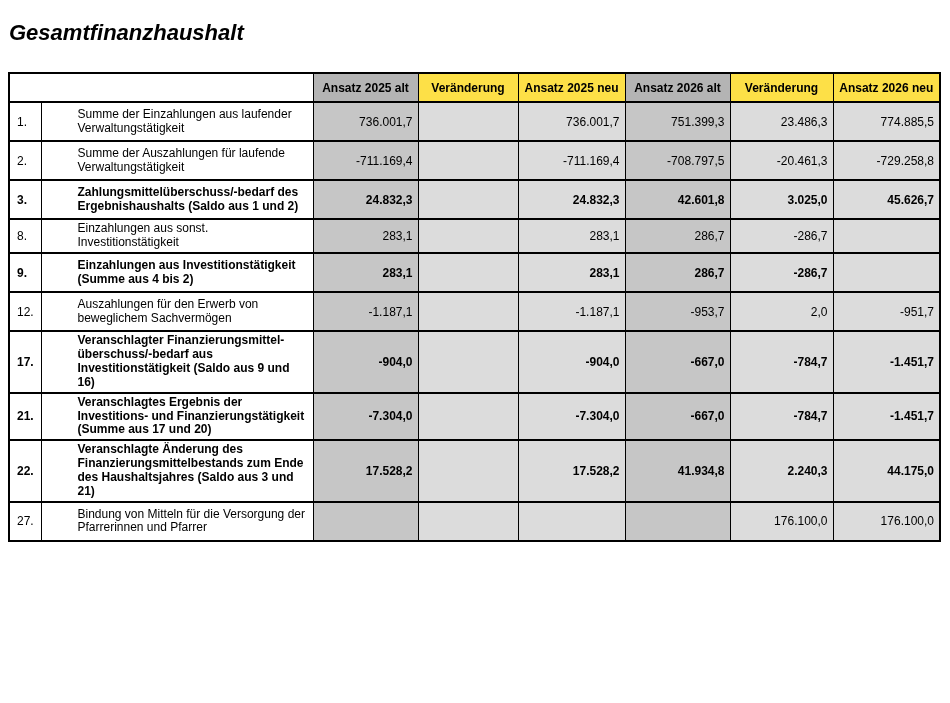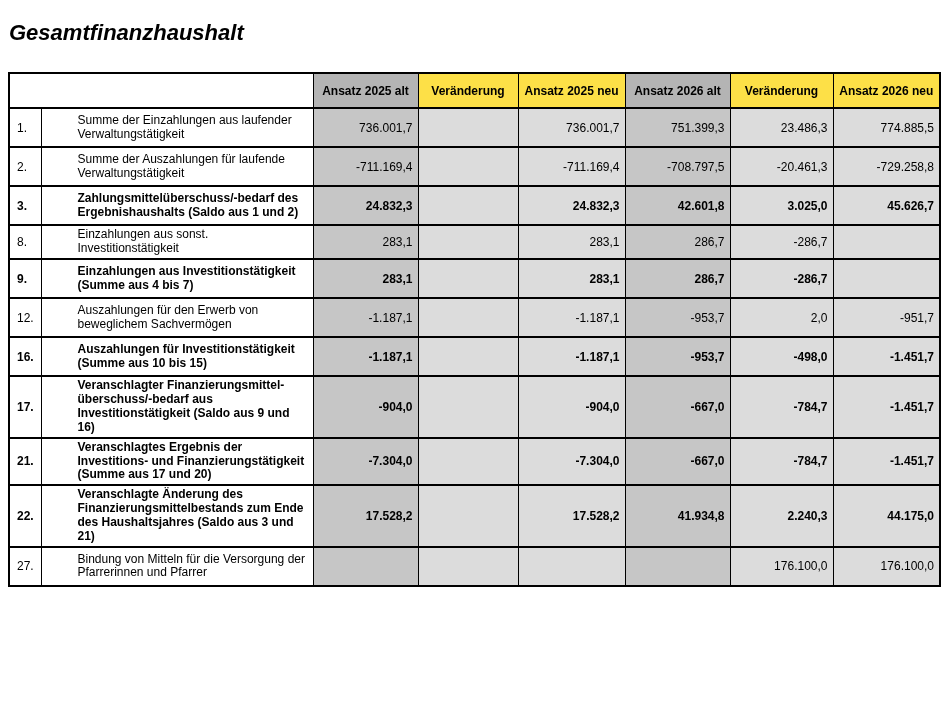--- a/index.html
+++ b/index.html
@@ -34,21 +34,21 @@
     border-top: 2px solid #000;
     border-bottom: 2px solid #000;
     font-size: 12px;
     padding: 2px 5px;
     overflow: hidden;
   }
   thead th {
     font-weight: bold;
     text-align: center;
     vertical-align: middle;
-    height: 35px;
+    height: 29px;
     padding: 2px 2px;
   }
   thead td.corner { background: #ffffff; }
   
   .col-alt-h { background: #b4b4b4; }
   .col-lt-h  { background: #fde047; }
   .col-alt   { background: #c6c6c6; }
   .col-lt    { background: #dcdcdc; }
   tbody td.num {
     text-align: left;
@@ -137,48 +137,38 @@
         <td class="desc">Einzahlungen aus sonst. Investitionstätigkeit</td>
         <td class="val col-alt">283,1</td>
         <td class="val col-lt"></td>
         <td class="val col-lt">283,1</td>
         <td class="val col-alt">286,7</td>
         <td class="val col-lt">-286,7</td>
         <td class="val col-lt"></td>
       </tr>
       <tr class="h2 bold">
         <td class="num">9.</td>
-        <td class="desc">Einzahlungen aus Investitionstätigkeit (Summe aus 4 bis 7)</td>
+        <td class="desc">Einzahlungen aus Investitionstätigkeit (Summe aus 4 bis 2)</td>
         <td class="val col-alt">283,1</td>
         <td class="val col-lt"></td>
         <td class="val col-lt">283,1</td>
         <td class="val col-alt">286,7</td>
         <td class="val col-lt">-286,7</td>
         <td class="val col-lt"></td>
       </tr>
       <tr class="h2">
         <td class="num">12.</td>
         <td class="desc">Auszahlungen für den Erwerb von beweglichem Sachvermögen</td>
         <td class="val col-alt">-1.187,1</td>
         <td class="val col-lt"></td>
         <td class="val col-lt">-1.187,1</td>
         <td class="val col-alt">-953,7</td>
         <td class="val col-lt">2,0</td>
         <td class="val col-lt">-951,7</td>
       </tr>
-      <tr class="h2 bold">
-        <td class="num">16.</td>
-        <td class="desc">Auszahlungen für Investitionstätigkeit (Summe aus 10 bis 15)</td>
-        <td class="val col-alt">-1.187,1</td>
-        <td class="val col-lt"></td>
-        <td class="val col-lt">-1.187,1</td>
-        <td class="val col-alt">-953,7</td>
-        <td class="val col-lt">-498,0</td>
-        <td class="val col-lt">-1.451,7</td>
-      </tr>
       <tr class="h3 bold">
         <td class="num">17.</td>
         <td class="desc">Veranschlagter Finanzierungsmittel-überschuss/-bedarf aus Investitionstätigkeit (Saldo aus 9 und 16)</td>
         <td class="val col-alt">-904,0</td>
         <td class="val col-lt"></td>
         <td class="val col-lt">-904,0</td>
         <td class="val col-alt">-667,0</td>
         <td class="val col-lt">-784,7</td>
         <td class="val col-lt">-1.451,7</td>
       </tr>

